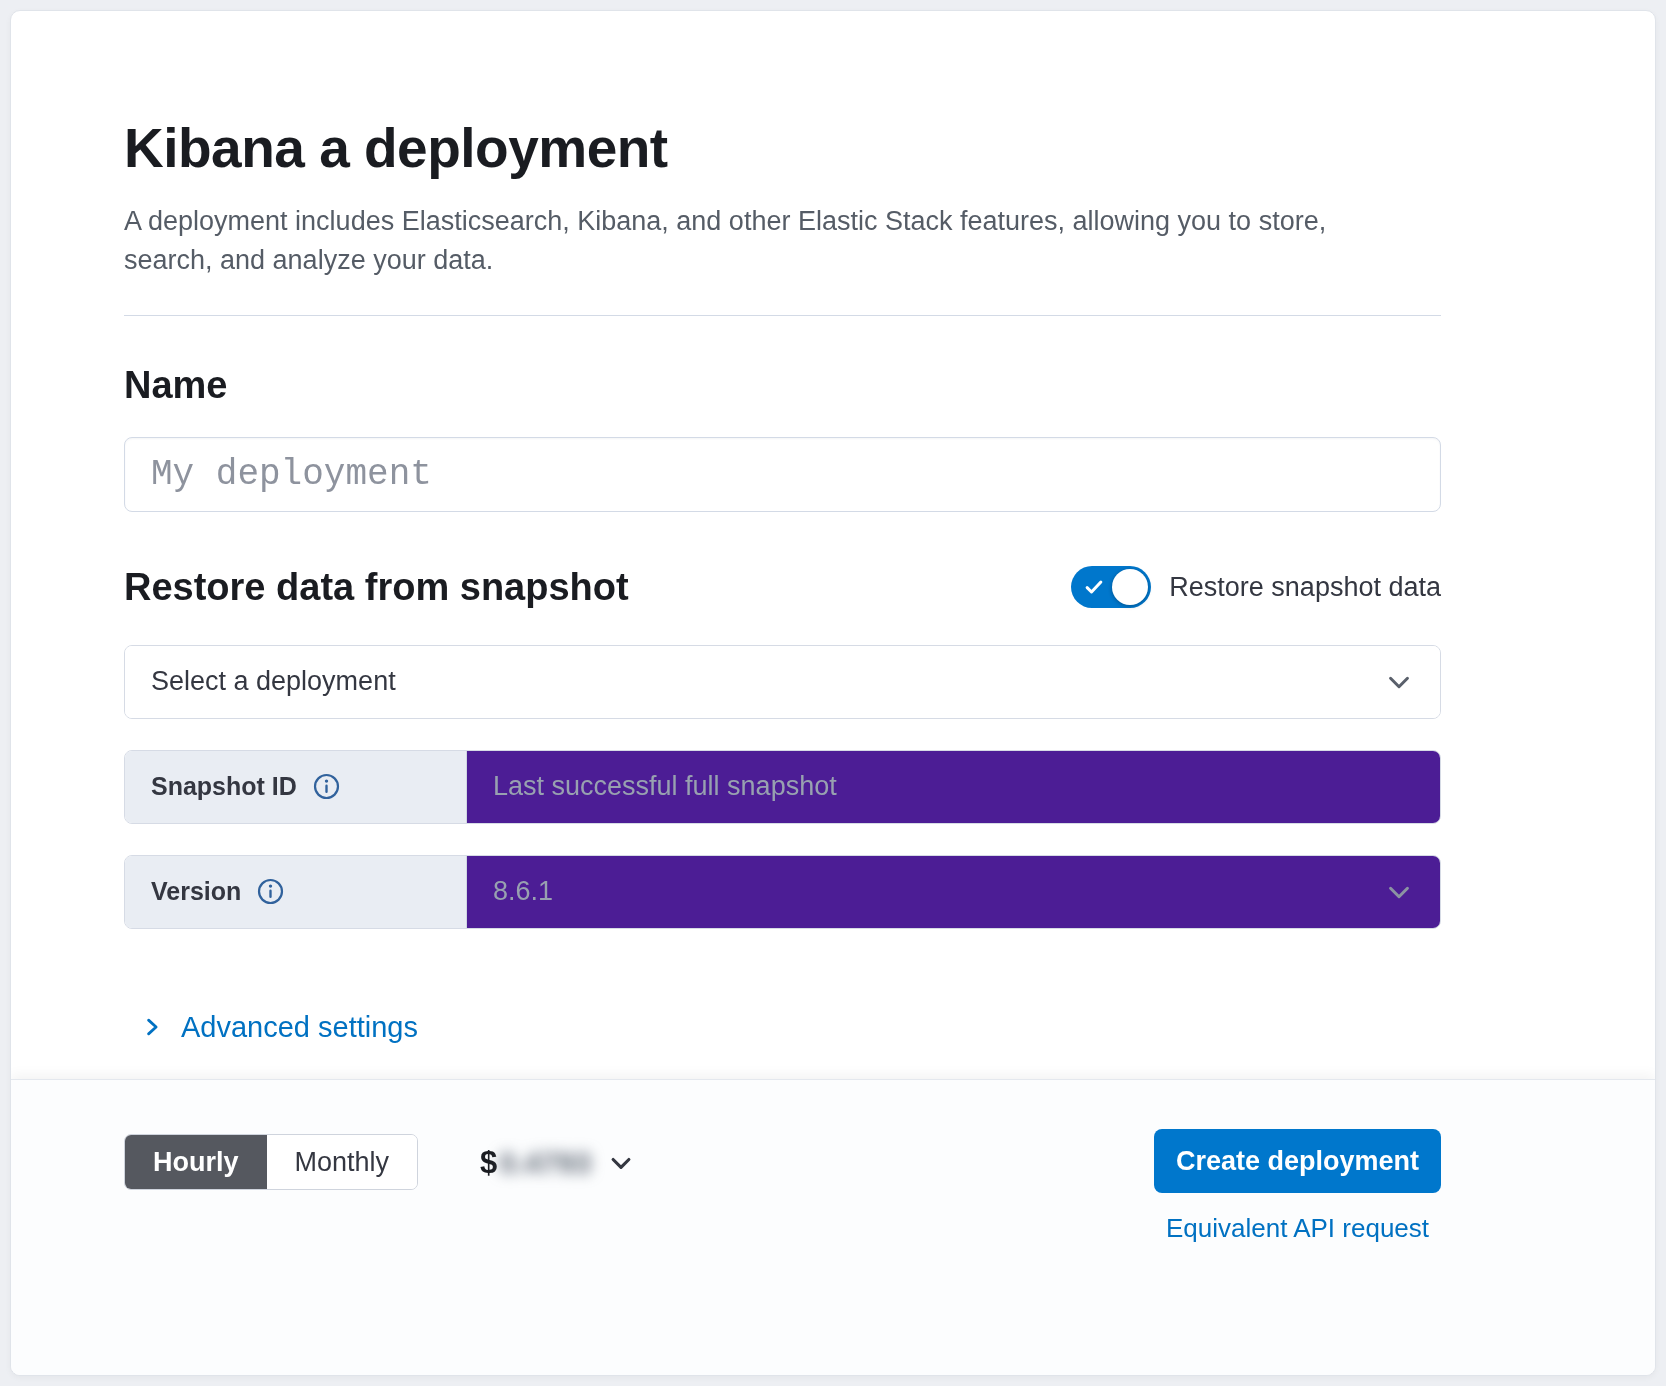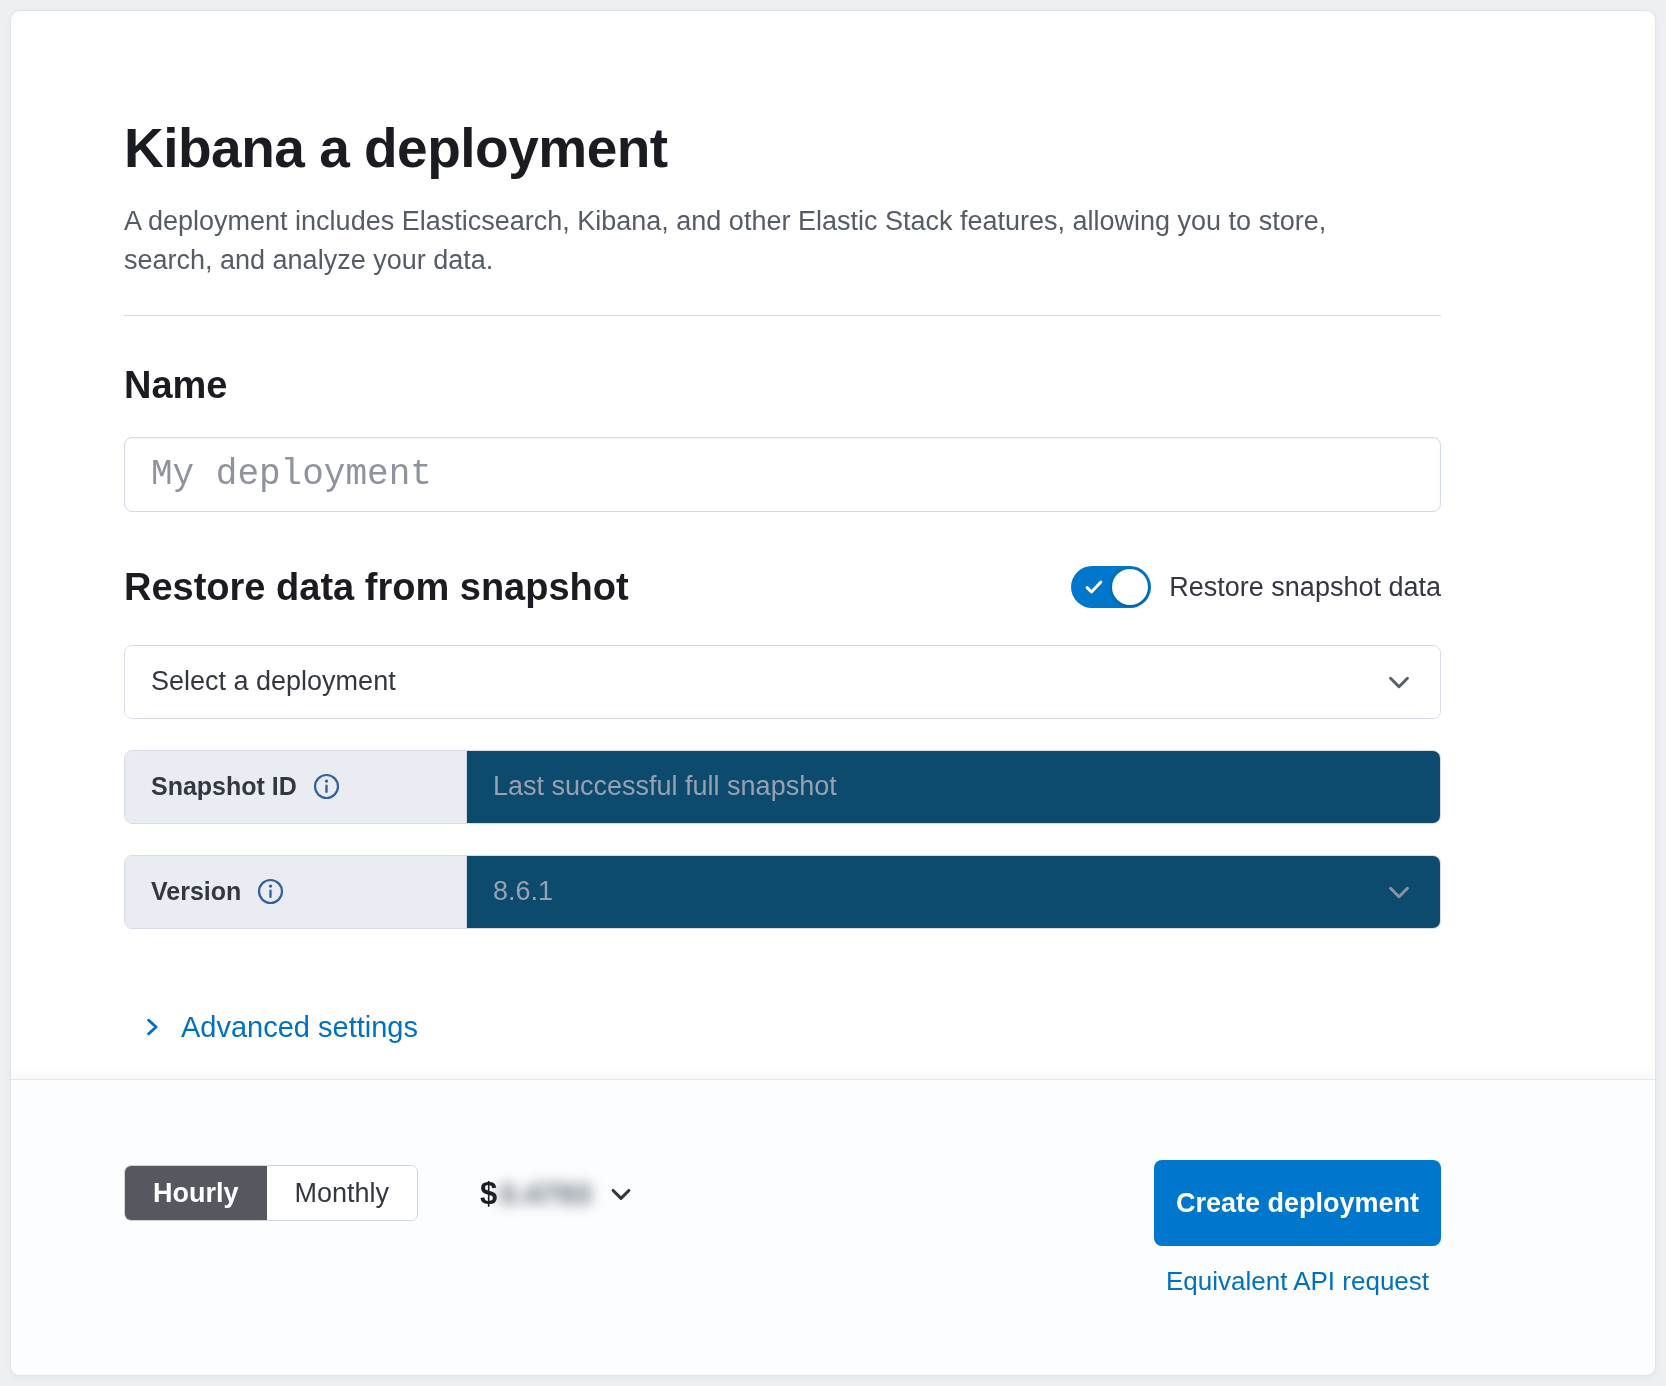--- a/index.html
+++ b/index.html
@@ -76,37 +76,37 @@
     border-right: 1px solid #d0d6e2;
     display: flex; align-items: center; gap: 16px;
     padding: 0 26px;
     font-size: 25px; font-weight: 700; color: #343741;
   }
   .info-icon { width: 27px; height: 27px; color: #31629c; flex: none; }
   .row-control {
     flex: 1; display: flex; align-items: center; justify-content: space-between;
     padding: 0 26px; font-size: 27px; color: #343741; background: #ffffff;
   }
-  .row-control.disabled { background: #0c4a6e; color: #98a1b0; }
+  .row-control.disabled { background: #4c1d95; color: #98a1b0; }
   .chevron-down { width: 30px; height: 30px; color: #5a606b; flex: none; }
   .row-control.disabled .chevron-down { color: #8b93a2; }
 
   .advanced {
     margin-top: 82px; margin-left: 17px;
     display: inline-flex; align-items: center; gap: 18px;
     color: #0071c2; font-size: 29px; font-weight: 500; cursor: pointer;
   }
   .chevron-right { width: 22px; height: 22px; color: #0071c2; }
 
   .footer {
     margin-top: auto;
     border-top: 1px solid #e4e8ee;
     background: #fcfdfe;
     box-shadow: 0 -4px 12px rgba(0,0,0,.05);
-    padding: 80px 214px 0 113px;
+    padding: 49px 214px 0 113px;
     display: flex; justify-content: space-between; align-items: flex-start;
     min-height: 296px;
   }
   .footer-left { display: flex; align-items: flex-start; gap: 62px; }
   .btn-group {
     display: flex; border: 1px solid #cfd4dd; border-radius: 7px;
     overflow: hidden; height: 56px; background: #fff; margin-top: 5px;
   }
   .seg {
     font-size: 27px; padding: 0 28px; display: flex; align-items: center;
@@ -120,21 +120,21 @@
   }
   .currency { font-size: 31px; font-weight: 700; color: #1a1c21; }
   .amount {
     font-size: 30px; font-weight: 700; color: #5a6472;
     filter: blur(7px); margin-left: 2px;
   }
   .price .chevron-down { margin-left: 16px; color: #343741; width: 28px; height: 28px; }
 
   .footer-right { display: flex; flex-direction: column; align-items: center; }
   .create-btn {
-    width: 287px; height: 86px; background: #0077cc; color: #fff;
+    width: 287px; height: 64px; background: #0077cc; color: #fff;
     border: none; border-radius: 8px; font-size: 27px; font-weight: 700;
     cursor: pointer; font-family: "Liberation Sans", "DejaVu Sans", sans-serif;
   }
   .api-link {
     margin-top: 20px; font-size: 26px; color: #0071c2; font-weight: 500;
     text-decoration: none; cursor: pointer;
   }
 </style>
 </head>
 <body>

